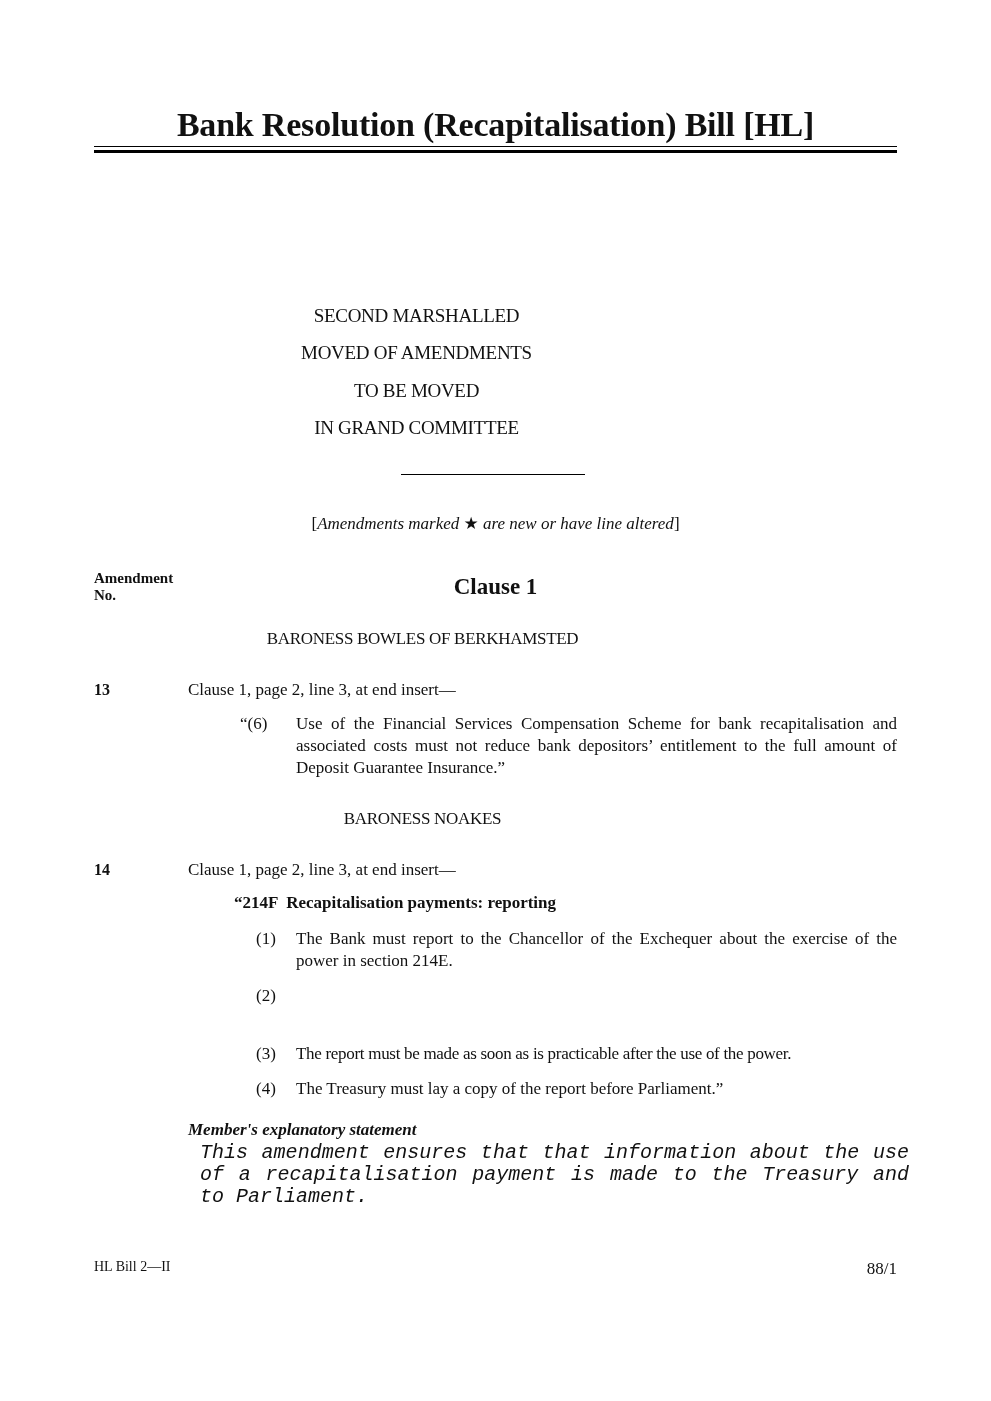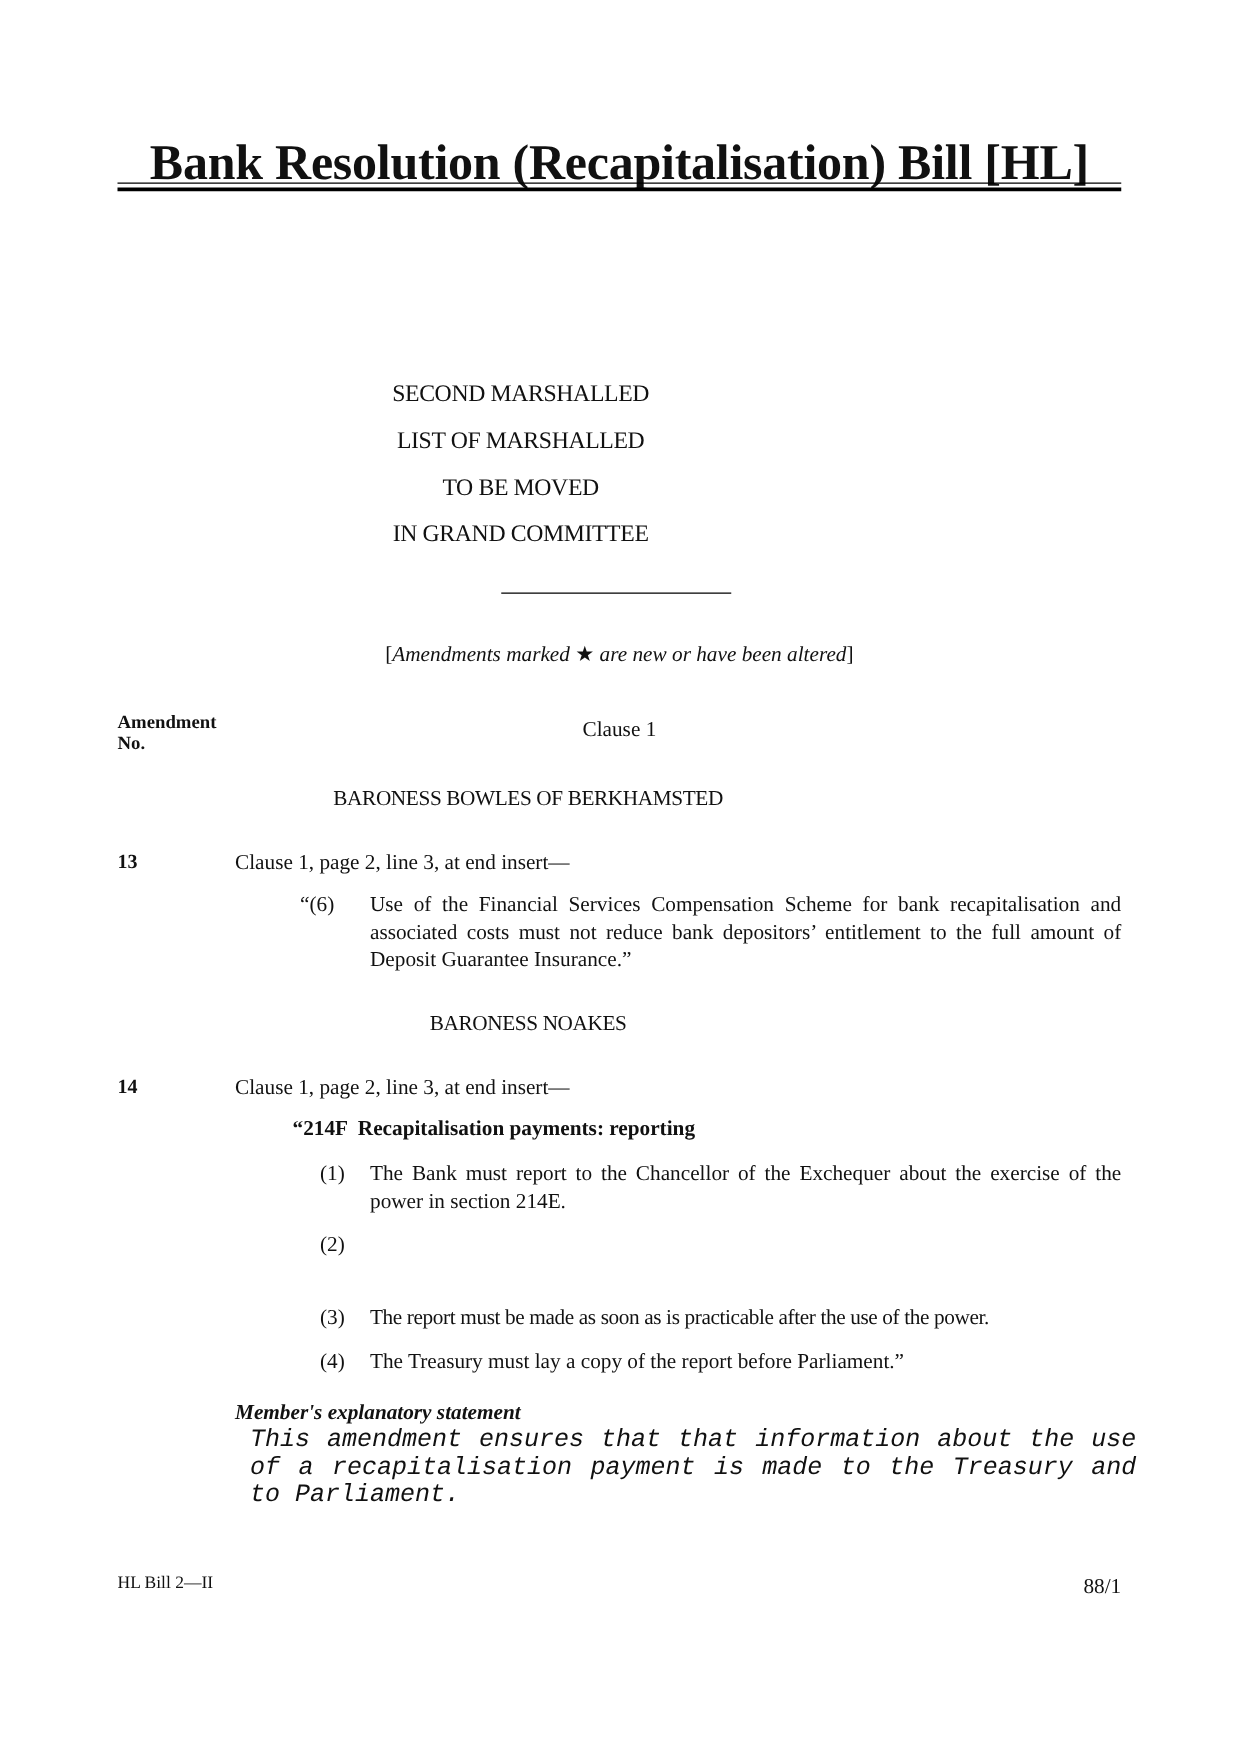--- a/index.html
+++ b/index.html
@@ -3,60 +3,60 @@
   <meta charset="utf-8">
   <style>
     html, body { margin: 0; padding: 0; background: #ffffff; }
     body {
       width: 991px; height: 1401px; position: relative; overflow: hidden;
       font-family: "Liberation Serif", "DejaVu Serif", serif; color: #111;
     }
     .abs { position: absolute; }
     .title {
       left: 94px; width: 803px; top: 106px; text-align: center;
-      font-size: 40px; font-weight: bold; letter-spacing: -0.2px;
+      font-size: 34px; font-weight: bold; letter-spacing: -0.2px;
     }
     .rule-thin { left: 94px; width: 803px; top: 146px; height: 0; border-top: 1px solid #000; }
     .rule-thick { left: 94px; width: 803px; top: 150px; height: 0; border-top: 3px solid #000; }
     .heading-line {
       left: 0; width: 833px; text-align: center; font-size: 19px; letter-spacing: -0.3px;
     }
     .short-rule { left: 401px; width: 184px; top: 474px; border-top: 1px solid #000; height: 0; }
     .note { left: 0; width: 991px; top: 513px; text-align: center; font-size: 17px; font-style: italic; }
     .note .upright { font-style: normal; }
     .col-hdr { left: 94px; top: 570px; font-size: 15px; font-weight: bold; line-height: 17px; }
-    .clause-hdr { left: 0; width: 991px; top: 574px; text-align: center; font-size: 17px; font-weight: normal; }
+    .clause-hdr { left: 0; width: 991px; top: 574px; text-align: center; font-size: 23px; font-weight: bold; }
     .member { left: 0; width: 845px; text-align: center; font-size: 17px; letter-spacing: -0.3px; }
     .amend-no { left: 94px; font-size: 16px; font-weight: bold; }
     .instr { left: 188px; font-size: 17px; }
     .para { font-size: 17px; line-height: 22px; }
     .para .num { position: absolute; left: 0; }
     .para .txt { position: absolute; left: 56px; width: 601px; text-align: justify; }
     .section-hdr { left: 234px; top: 893px; font-size: 17px; font-weight: bold; }
     .exp-title { left: 188px; top: 1120px; font-size: 17px; font-weight: bold; font-style: italic; }
     .exp-body { left: 200px; top: 1142px; width: 709px; font-size: 20px; font-style: italic; line-height: 22px; text-align: justify; font-family: Liberation Mono, monospace; }
     .footer-left { left: 94px; top: 1259px; font-size: 14px; }
     .footer-right { right: 94px; top: 1259px; font-size: 17px; }
   </style>
 </head>
 <body>
 
 <div class="abs title">Bank Resolution (Recapitalisation) Bill [HL]</div>
 <div class="abs rule-thin"></div>
 <div class="abs rule-thick"></div>
 
 <div class="abs heading-line" style="top:305px">SECOND MARSHALLED</div>
-<div class="abs heading-line" style="top:342px">LIST OF MARSHALLED</div>
+<div class="abs heading-line" style="top:342px">MOVED OF AMENDMENTS</div>
 <div class="abs heading-line" style="top:380px">TO BE MOVED</div>
 <div class="abs heading-line" style="top:417px">IN GRAND COMMITTEE</div>
 
 <div class="abs short-rule"></div>
 
 <div class="abs note">
-  <span class="upright">[</span><span>Amendments marked </span><span class="upright">★</span><span> are new or have been altered</span><span class="upright">]</span>
+  <span class="upright">[</span><span>Amendments marked </span><span class="upright">★</span><span> are new or have line altered</span><span class="upright">]</span>
 </div>
 
 <div class="abs col-hdr">
   <div>Amendment</div>
   <div>No.</div>
 </div>
 <div class="abs clause-hdr">Clause 1</div>
 
 <div class="abs member" style="top:629px">BARONESS BOWLES OF BERKHAMSTED</div>
 <div class="abs amend-no" style="top:681px">13</div>

